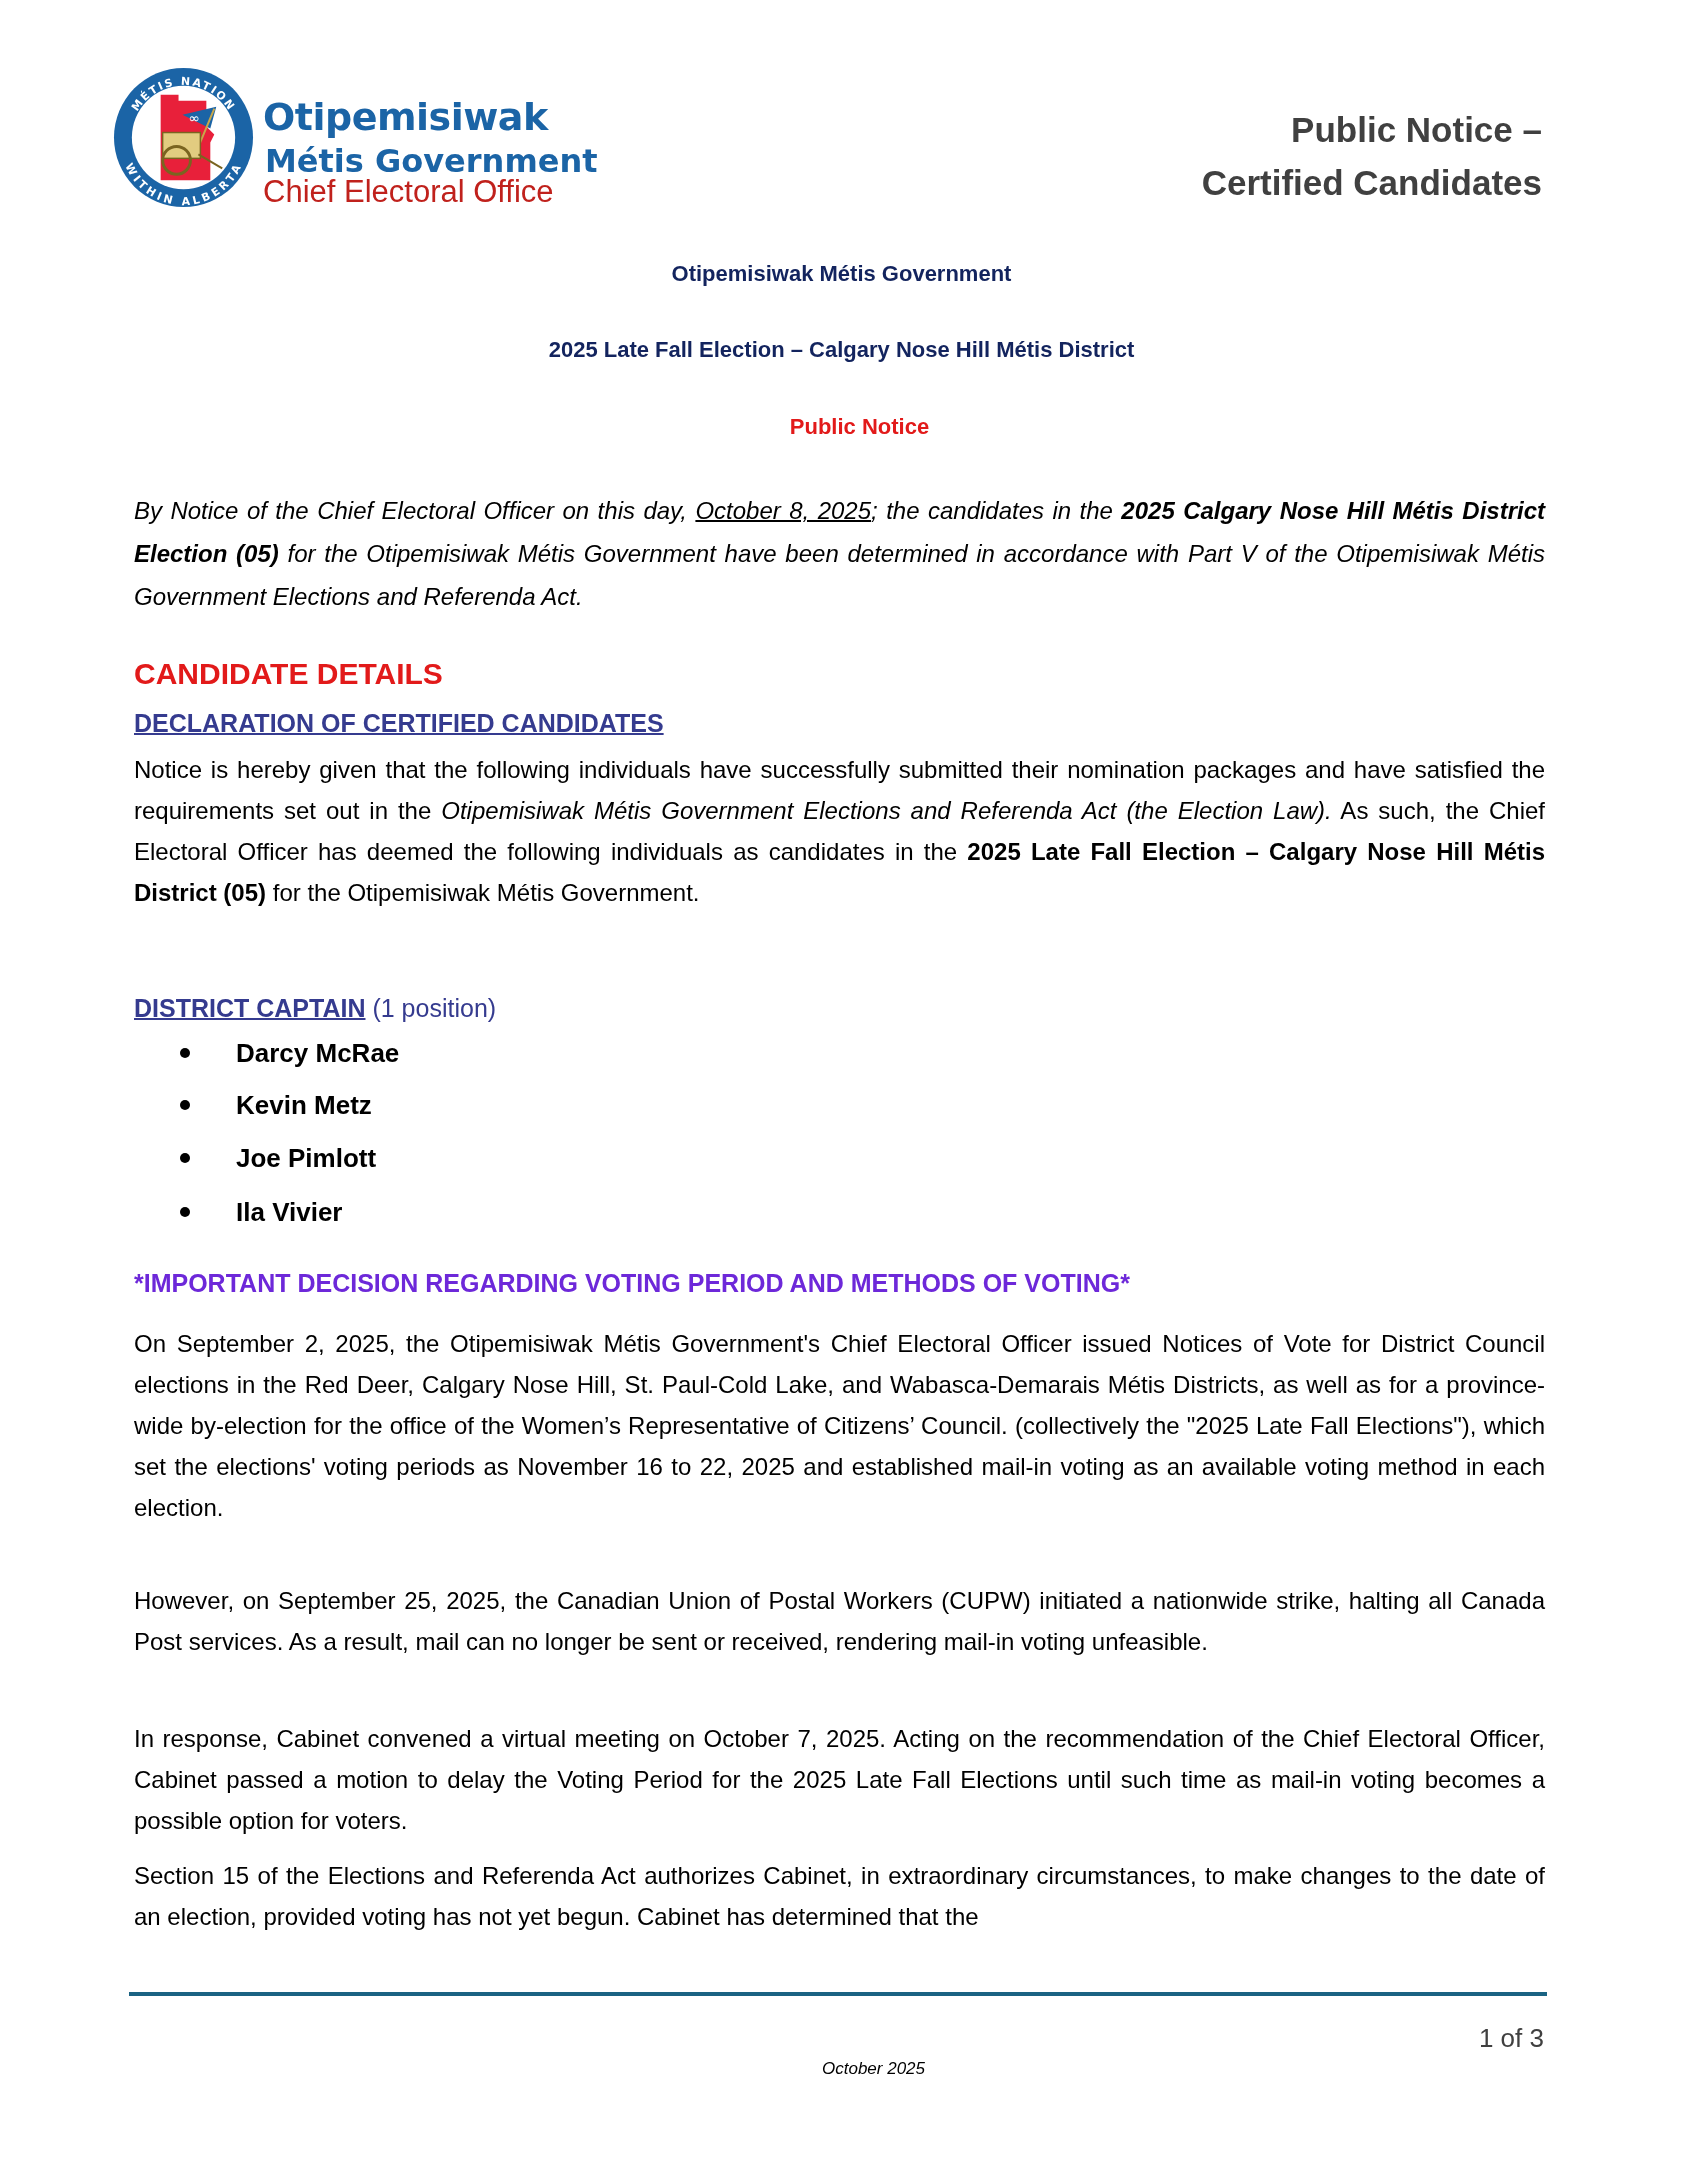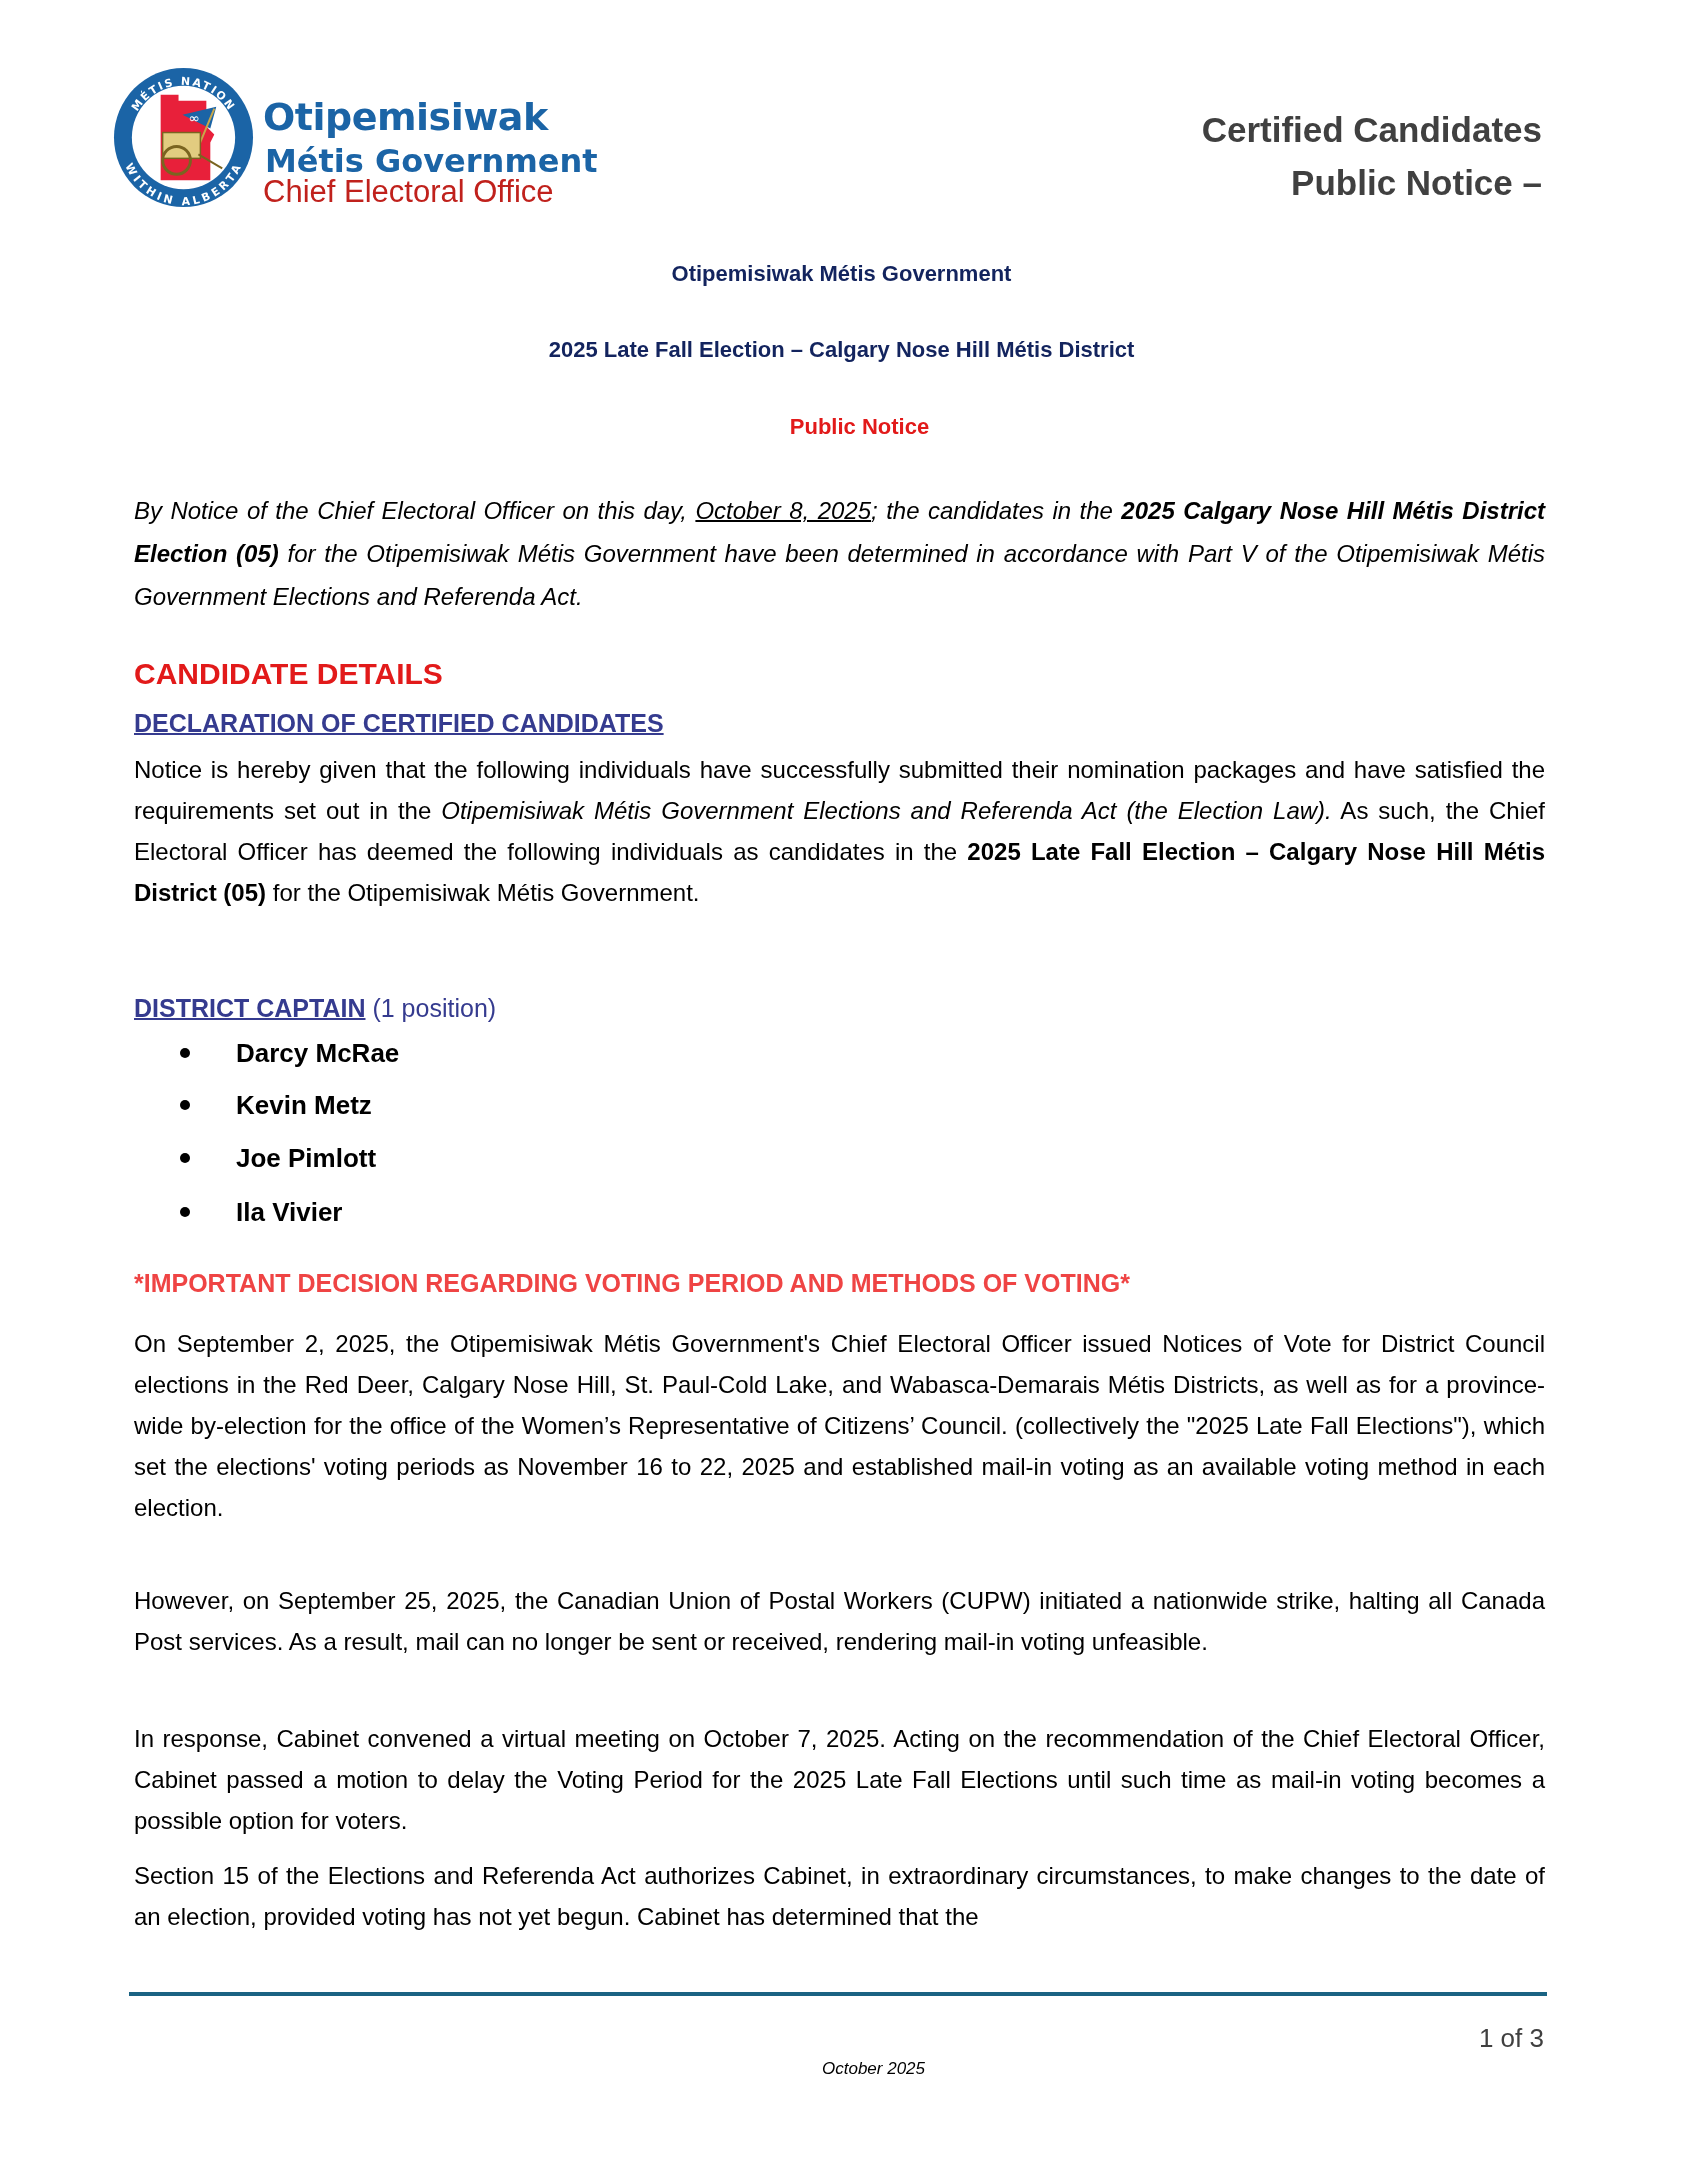--- a/index.html
+++ b/index.html
@@ -21,21 +21,21 @@
   .red { color:#e21a1a; }
   .body-text { left:134px; width:1411px; font-size:24px; line-height:41px; text-align:justify; }
   .intro { top:489px; font-style:italic; line-height:43px; }
   .intro u { text-decoration:underline; text-decoration-thickness:2px; }
   .h-red { left:134px; font-weight:bold; font-size:30px; color:#e21a1a; }
   .h-blue { left:134px; font-weight:bold; font-size:25px; color:#353b8f; text-decoration:underline; text-decoration-thickness:2px; }
   .pos { font-weight:normal; text-decoration:none; display:inline-block; color:#353b8f; }
   .cand { left:180px; font-weight:bold; font-size:26px; }
   .cand .dot { display:inline-block; width:10px; height:10px; border-radius:50%; background:#000;
                margin-right:46px; vertical-align:middle; position:relative; top:-2px; }
-  .important { left:134px; top:1269px; font-weight:bold; font-size:25px; color:#ef4444; }
+  .important { left:134px; top:1269px; font-weight:bold; font-size:25px; color:#6d28d9; }
   .para { left:134px; width:1411px; font-size:24px; line-height:41px; text-align:justify; }
   .footer-line { left:129px; top:1992px; width:1418px; height:4px; background:#1a6383; }
   .page-num { right:139px; top:2023px; font-size:26px; color:#404040; }
   .foot-date { left:0; width:1683px; top:2059px; text-align:center; font-style:italic; font-size:17px;padding-left:32px; }
 </style>
 </head>
 <body>
 
 <div class="abs" id="logo">
   <svg width="145" height="145" viewBox="0 0 146 146">
@@ -58,22 +58,22 @@
     <text font-size="11" font-weight="bold" fill="#fff" font-family="DejaVu Sans, sans-serif" letter-spacing="2" dy="8">
       <textPath href="#arcBot" startOffset="50%" text-anchor="middle">WITHIN ALBERTA</textPath>
     </text>
   </svg>
 </div>
 <div class="abs logo-t1">Otipemisiwak</div>
 <div class="abs logo-t2">Métis Government</div>
 <div class="abs logo-t3">Chief Electoral Office</div>
 
 <div class="abs hdr-right">
+  <div>Public Notice –</div>
   <div>Certified Candidates</div>
-  <div>Public Notice –</div>
 </div>
 
 <div class="abs title navy" style="top:261px;">Otipemisiwak Métis Government</div>
 <div class="abs title navy" style="top:337px;">2025 Late Fall Election – Calgary Nose Hill Métis District</div>
 <div class="abs title red" style="top:414px;padding-left:18px;">Public Notice</div>
 
 <div class="abs body-text intro"><span>By Notice of the Chief Electoral Officer on this day, </span><u>October 8, 2025</u><span>; the candidates in the </span><b>2025 Calgary Nose Hill Métis District Election (05)</b><span> for the Otipemisiwak Métis Government have been determined in accordance with Part V of the Otipemisiwak Métis Government Elections and Referenda Act.</span></div>
 
 <div class="abs h-red" style="top:645px;margin-top:12px;">CANDIDATE DETAILS</div>
 <div class="abs h-blue" style="top:709px;">DECLARATION OF CERTIFIED CANDIDATES</div>

